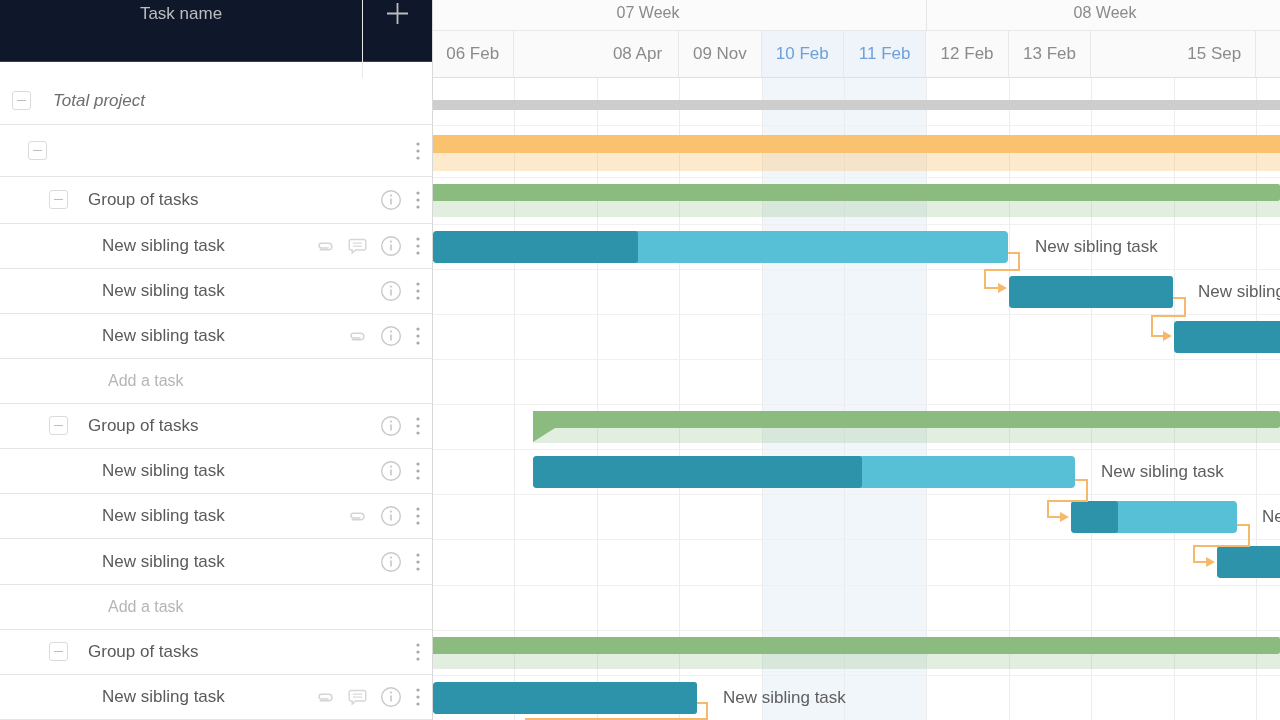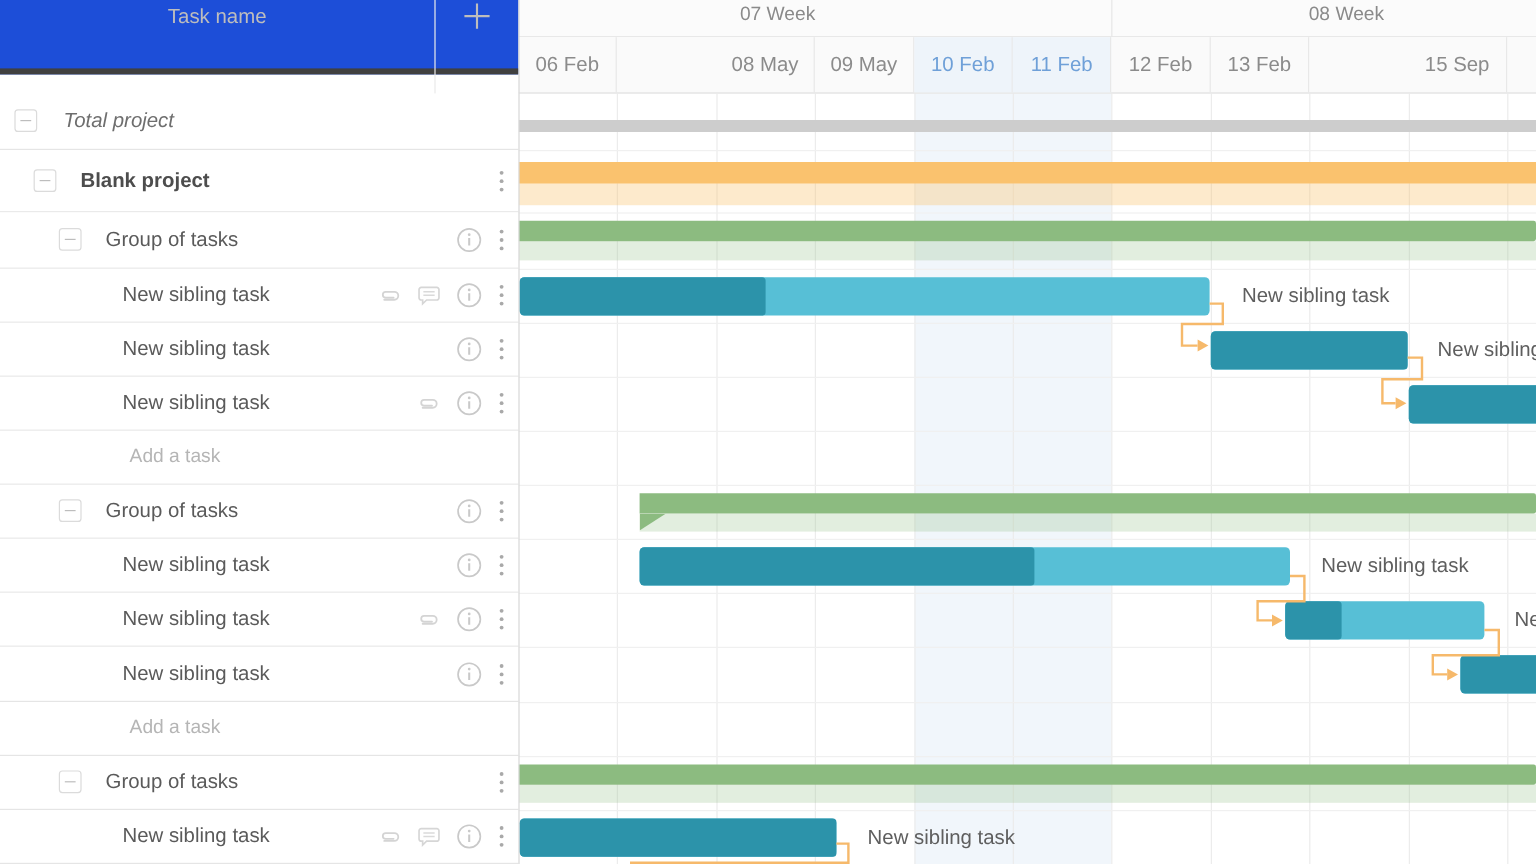--- a/index.html
+++ b/index.html
@@ -1,22 +1,22 @@
 <!DOCTYPE html>
 <html><head>
 <meta charset="utf-8">
 <style>
   html,body{margin:0;padding:0;background:#fff;}
   #app{position:relative;width:1280px;height:720px;overflow:hidden;background:#fff;
        font-family:"Liberation Sans",sans-serif;-webkit-font-smoothing:antialiased;}
 
   
   .sidebar{position:absolute;left:0;top:0;width:432px;height:720px;background:#fff;z-index:3;}
-  .sb-header{position:absolute;left:0;top:0;width:432px;height:62px;background:#1d4ed8;
-             border-bottom:5px solid #404040;box-sizing:border-box;}
+  .sb-header{position:absolute;left:0;top:0;width:432px;height:62px;background:#0f172a;
+             border-bottom:1px solid #404040;box-sizing:border-box;}
   .sb-col-divider{position:absolute;left:362px;top:0;width:1px;height:78px;background:#E9E9E9;}
   .sb-title{position:absolute;left:0;top:4px;width:362px;text-align:center;color:#BDBDBD;font-size:17px;}
   .add-col-btn{position:absolute;left:383px;top:1px;width:28px;height:28px;display:flex;
                align-items:center;justify-content:center;cursor:pointer;background:none;border:none;padding:0;}
   .sb-row{position:absolute;left:0;width:432px;background:#fff;border-bottom:1px solid #E5E5E5;box-sizing:border-box;}
   .sb-label{position:absolute;top:0;font-size:17px;color:#5A5A5A;white-space:nowrap;}
   .sb-label.style-total{font-style:italic;color:#6E6E6E;}
   .sb-label.style-project{font-weight:bold;color:#4D4D4D;}
   .sb-label.style-add{color:#B5B5B5;font-size:16px;}
   .minus-box{position:absolute;width:19px;height:19px;border:1px solid #DBDBDB;border-radius:3px;
@@ -130,27 +130,27 @@
         <path d="M741 298 H753 V316 H720 V336 H731" fill="none" stroke="#F6B96B" stroke-width="2"></path>
         <polygon points="740,336 731,331 731,341" fill="#F6B96B"></polygon>
         <path d="M643 480 H655 V501 H616 V517 H628" fill="none" stroke="#F6B96B" stroke-width="2"></path>
         <polygon points="637,517 628,512 628,522" fill="#F6B96B"></polygon>
         <path d="M805 525 H817 V546 H762 V562 H774" fill="none" stroke="#F6B96B" stroke-width="2"></path>
         <polygon points="783,562 774,557 774,567" fill="#F6B96B"></polygon>
         <path d="M265 703 H275 V719 H93" fill="none" stroke="#F6B96B" stroke-width="2"></path>
       </svg>
     <div class="week-row" id="week-row">
         <span class="week-label" style="left: 216px;">07 Week</span>
-        <span class="week-label" style="left: 690px; text-align: right;">08 Week</span>
+        <span class="week-label" style="left: 673px; text-align: right;">08 Week</span>
         <div class="week-divider" style="left: 494.4px;"></div>
       </div>
     <div class="day-row" id="day-row">
         <div class="day-cell" style="left: 0px; width: 82.4px;">06 Feb</div>
-        <div class="day-cell" style="left: 164.8px; width: 82.4px;">08 May</div>
-        <div class="day-cell" style="left: 247.2px; width: 82.4px;">09 May</div>
+        <div class="day-cell" style="left: 164.8px; width: 82.4px;">08 Apr</div>
+        <div class="day-cell" style="left: 247.2px; width: 82.4px;">09 Nov</div>
         <div class="day-cell weekend" style="left: 329.6px; width: 82.4px;">10 Feb</div>
         <div class="day-cell weekend" style="left: 412px; width: 82.4px;">11 Feb</div>
         <div class="day-cell" style="left: 494.4px; width: 82.4px;">12 Feb</div>
         <div class="day-cell" style="left: 576.8px; width: 82.4px;">13 Feb</div>
         <div class="day-cell" style="left: 741.6px; width: 82.4px;">15 Sep</div>
         <div class="day-cell" style="left: 824px; width: 82.4px;"></div>
       </div>
   </div>
 
   <div class="sidebar">
@@ -169,21 +169,20 @@
         <div class="sb-row" style="top: 78px; height: 47px;">
           <div class="minus-box" style="left: 12px; top: 13px;">
             <i></i>
           </div>
           <div class="sb-label style-total" style="left: 53px; line-height: 46px;">Total project</div>
         </div>
         <div class="sb-row" style="top: 125px; height: 52px;">
           <div class="minus-box" style="left: 28px; top: 15.5px;">
             <i></i>
           </div>
-          <div class="sb-label style-project" style="left: 67px; line-height: 51px;">Blank project</div>
           <div class="row-icons">
             <span>
               <svg width="6" height="20" viewBox="0 0 6 20">
                 <circle cx="3" cy="3" r="1.6" fill="#A9A9A9"></circle>
                 <circle cx="3" cy="10" r="1.6" fill="#A9A9A9"></circle>
                 <circle cx="3" cy="17" r="1.6" fill="#A9A9A9"></circle>
               </svg>
             </span>
           </div>
         </div>

